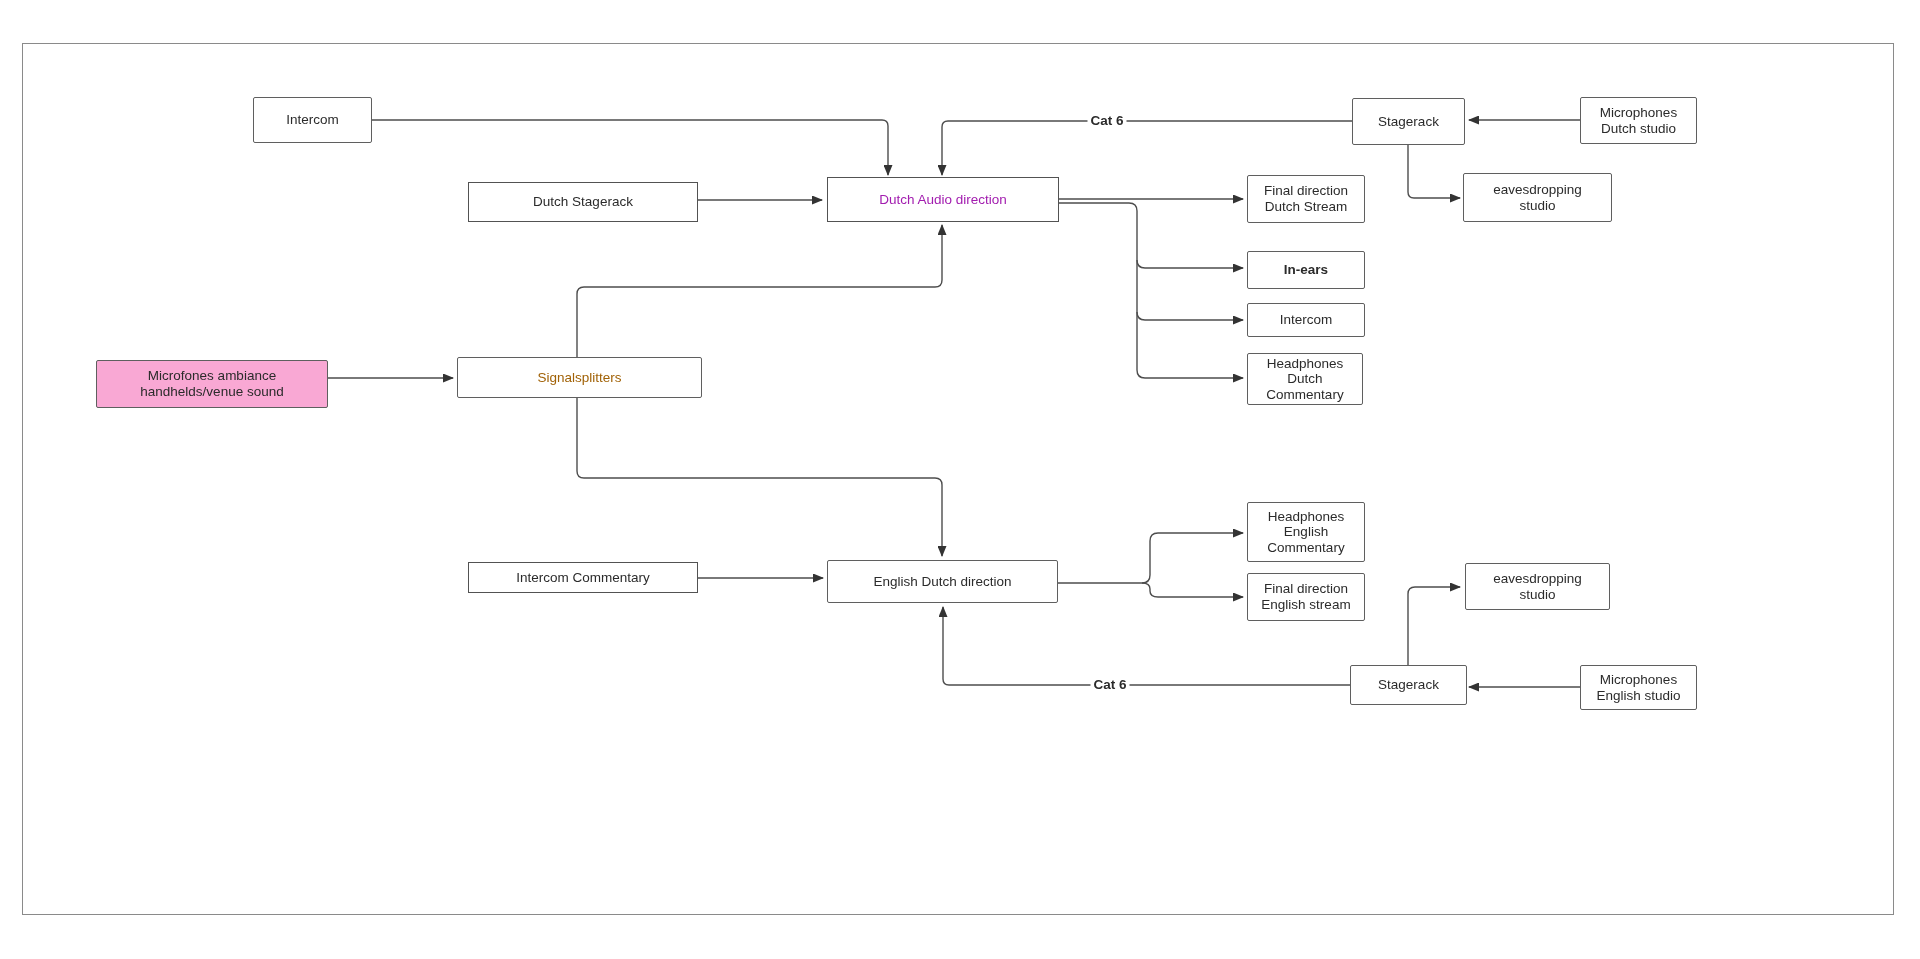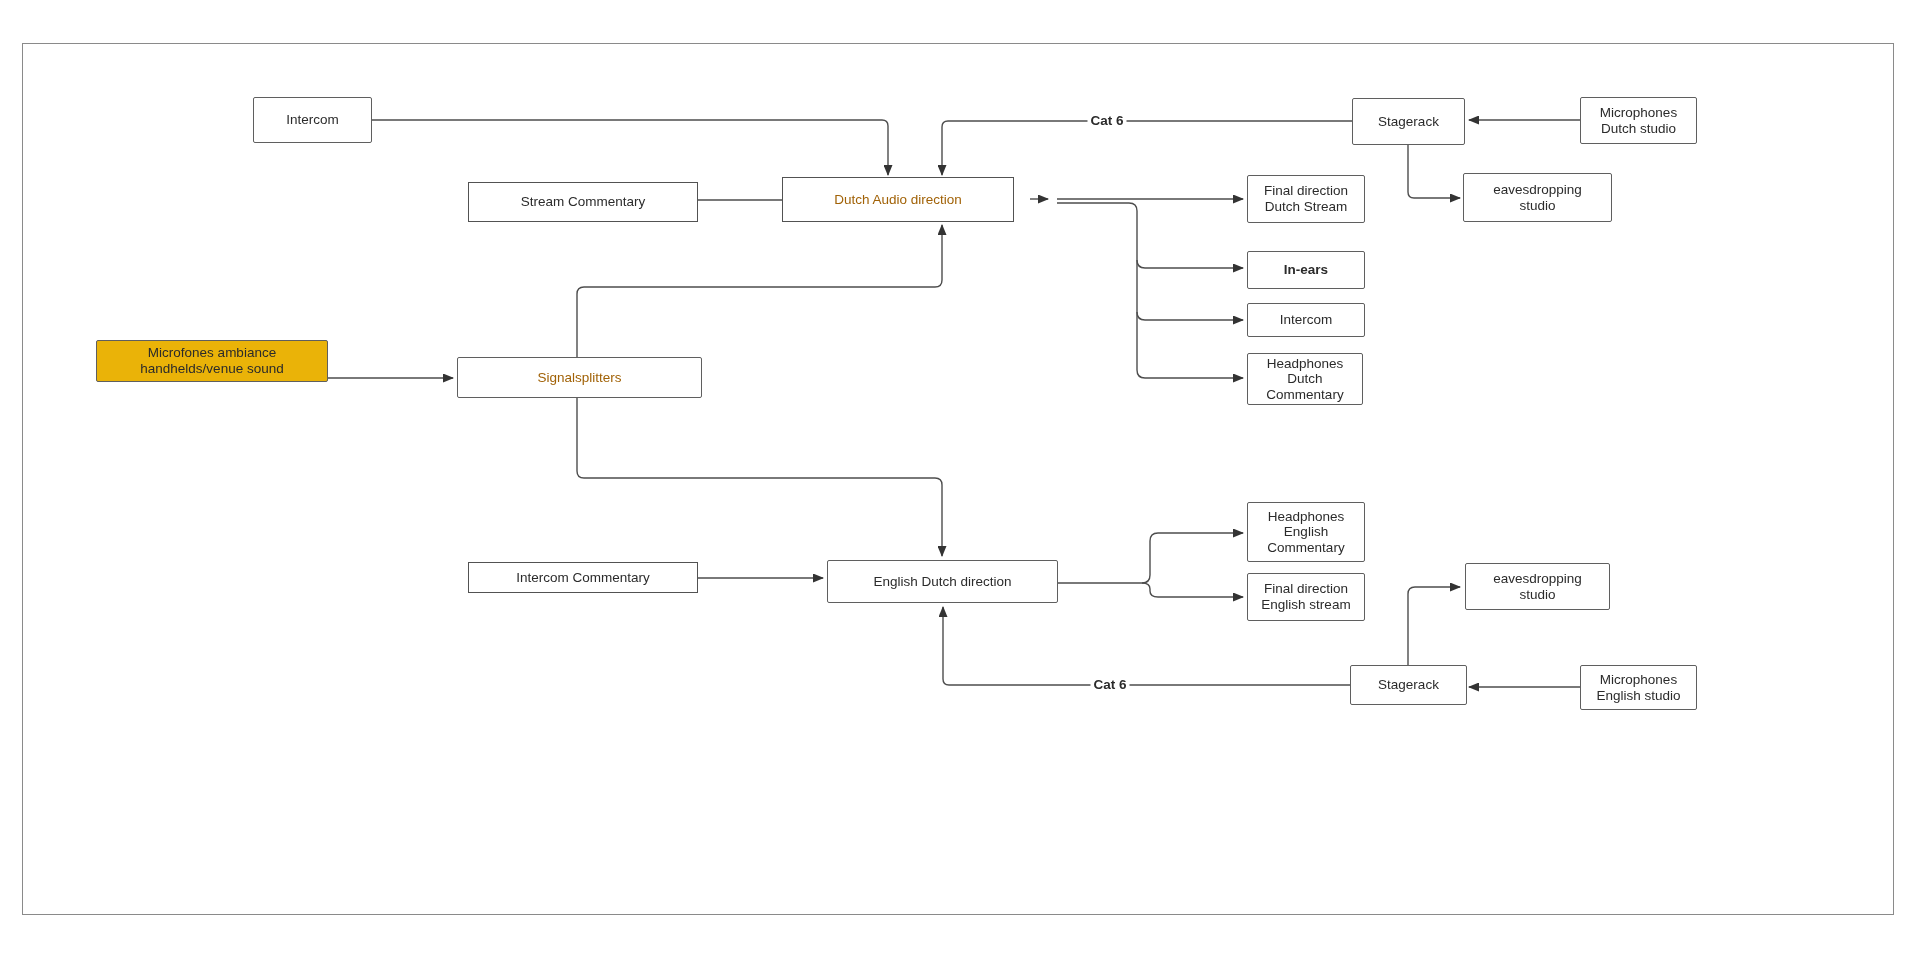--- a/index.html
+++ b/index.html
@@ -54,35 +54,35 @@
         <path d="M 698 578 H 823" fill="none" stroke="#4d4d4d" stroke-width="1.4" marker-end="url(#arrow)"></path>
         <path d="M 1058 583 H 1142 Q 1150 583 1150 575 V 541 Q 1150 533 1158 533 H 1243" fill="none" stroke="#4d4d4d" stroke-width="1.4" marker-end="url(#arrow)"></path>
         <path d="M 1142 583 Q 1150 583 1150 589 V 591 Q 1150 597 1158 597 H 1243" fill="none" stroke="#4d4d4d" stroke-width="1.4" marker-end="url(#arrow)"></path>
         <path d="M 1350 685 H 949 Q 943 685 943 679 V 607" fill="none" stroke="#4d4d4d" stroke-width="1.4" marker-end="url(#arrow)"></path>
         <path d="M 1408 665 V 594 Q 1408 587 1415 587 H 1460" fill="none" stroke="#4d4d4d" stroke-width="1.4" marker-end="url(#arrow)"></path>
         <path d="M 1580 687 H 1469" fill="none" stroke="#4d4d4d" stroke-width="1.4" marker-end="url(#arrow)"></path>
       </g>
   </svg>
   <div id="nodes">
       <div class="node rounded" style="left: 253px; top: 97px; width: 119px; height: 46px; color: rgb(43, 43, 43); background: rgb(255, 255, 255);">Intercom</div>
-      <div class="node rect" style="left: 468px; top: 182px; width: 230px; height: 40px; color: rgb(43, 43, 43); background: rgb(255, 255, 255);">Stream Commentary</div>
-      <div class="node rect" style="left: 782px; top: 177px; width: 232px; height: 45px; color: #a16207; background: rgb(255, 255, 255);">Dutch Audio direction</div>
+      <div class="node rect" style="left: 468px; top: 182px; width: 230px; height: 40px; color: rgb(43, 43, 43); background: rgb(255, 255, 255);">Dutch Stagerack</div>
+      <div class="node rect" style="left: 827px; top: 177px; width: 232px; height: 45px; color: #a21caf; background: rgb(255, 255, 255);">Dutch Audio direction</div>
       <div class="node rounded" style="left: 1352px; top: 98px; width: 113px; height: 47px; color: rgb(43, 43, 43); background: rgb(255, 255, 255);">Stagerack</div>
       <div class="node rounded" style="left: 1580px; top: 97px; width: 117px; height: 47px; color: rgb(43, 43, 43); background: rgb(255, 255, 255);">Microphones
 Dutch studio</div>
       <div class="node rounded" style="left: 1463px; top: 173px; width: 149px; height: 49px; color: rgb(43, 43, 43); background: rgb(255, 255, 255);">eavesdropping
 studio</div>
       <div class="node rounded" style="left: 1247px; top: 175px; width: 118px; height: 48px; color: rgb(43, 43, 43); background: rgb(255, 255, 255);">Final direction
 Dutch Stream</div>
       <div class="node rounded" style="left: 1247px; top: 251px; width: 118px; height: 38px; color: rgb(43, 43, 43); background: rgb(255, 255, 255); font-weight: bold;">In-ears</div>
       <div class="node rounded" style="left: 1247px; top: 303px; width: 118px; height: 34px; color: rgb(43, 43, 43); background: rgb(255, 255, 255);">Intercom</div>
       <div class="node rounded" style="left: 1247px; top: 353px; width: 116px; height: 52px; color: rgb(43, 43, 43); background: rgb(255, 255, 255);">Headphones
 Dutch
 Commentary</div>
-      <div class="node rounded" style="left: 96px; top: 340px; width: 232px; height: 42px; color: rgb(43, 43, 43); background: #eab308;">Microfones ambiance
+      <div class="node rounded" style="left: 96px; top: 360px; width: 232px; height: 48px; color: rgb(43, 43, 43); background: #f9a8d4;">Microfones ambiance
 handhelds/venue sound</div>
       <div class="node rounded" style="left: 457px; top: 357px; width: 245px; height: 41px; color: #a16207; background: rgb(255, 255, 255);">Signalsplitters</div>
       <div class="node rect" style="left: 468px; top: 562px; width: 230px; height: 31px; color: rgb(43, 43, 43); background: rgb(255, 255, 255);">Intercom Commentary</div>
       <div class="node rounded" style="left: 827px; top: 560px; width: 231px; height: 43px; color: rgb(43, 43, 43); background: rgb(255, 255, 255);">English Dutch direction</div>
       <div class="node rounded" style="left: 1247px; top: 502px; width: 118px; height: 60px; color: rgb(43, 43, 43); background: rgb(255, 255, 255);">Headphones
 English
 Commentary</div>
       <div class="node rounded" style="left: 1247px; top: 573px; width: 118px; height: 48px; color: rgb(43, 43, 43); background: rgb(255, 255, 255);">Final direction
 English stream</div>
       <div class="node rounded" style="left: 1465px; top: 563px; width: 145px; height: 47px; color: rgb(43, 43, 43); background: rgb(255, 255, 255);">eavesdropping

